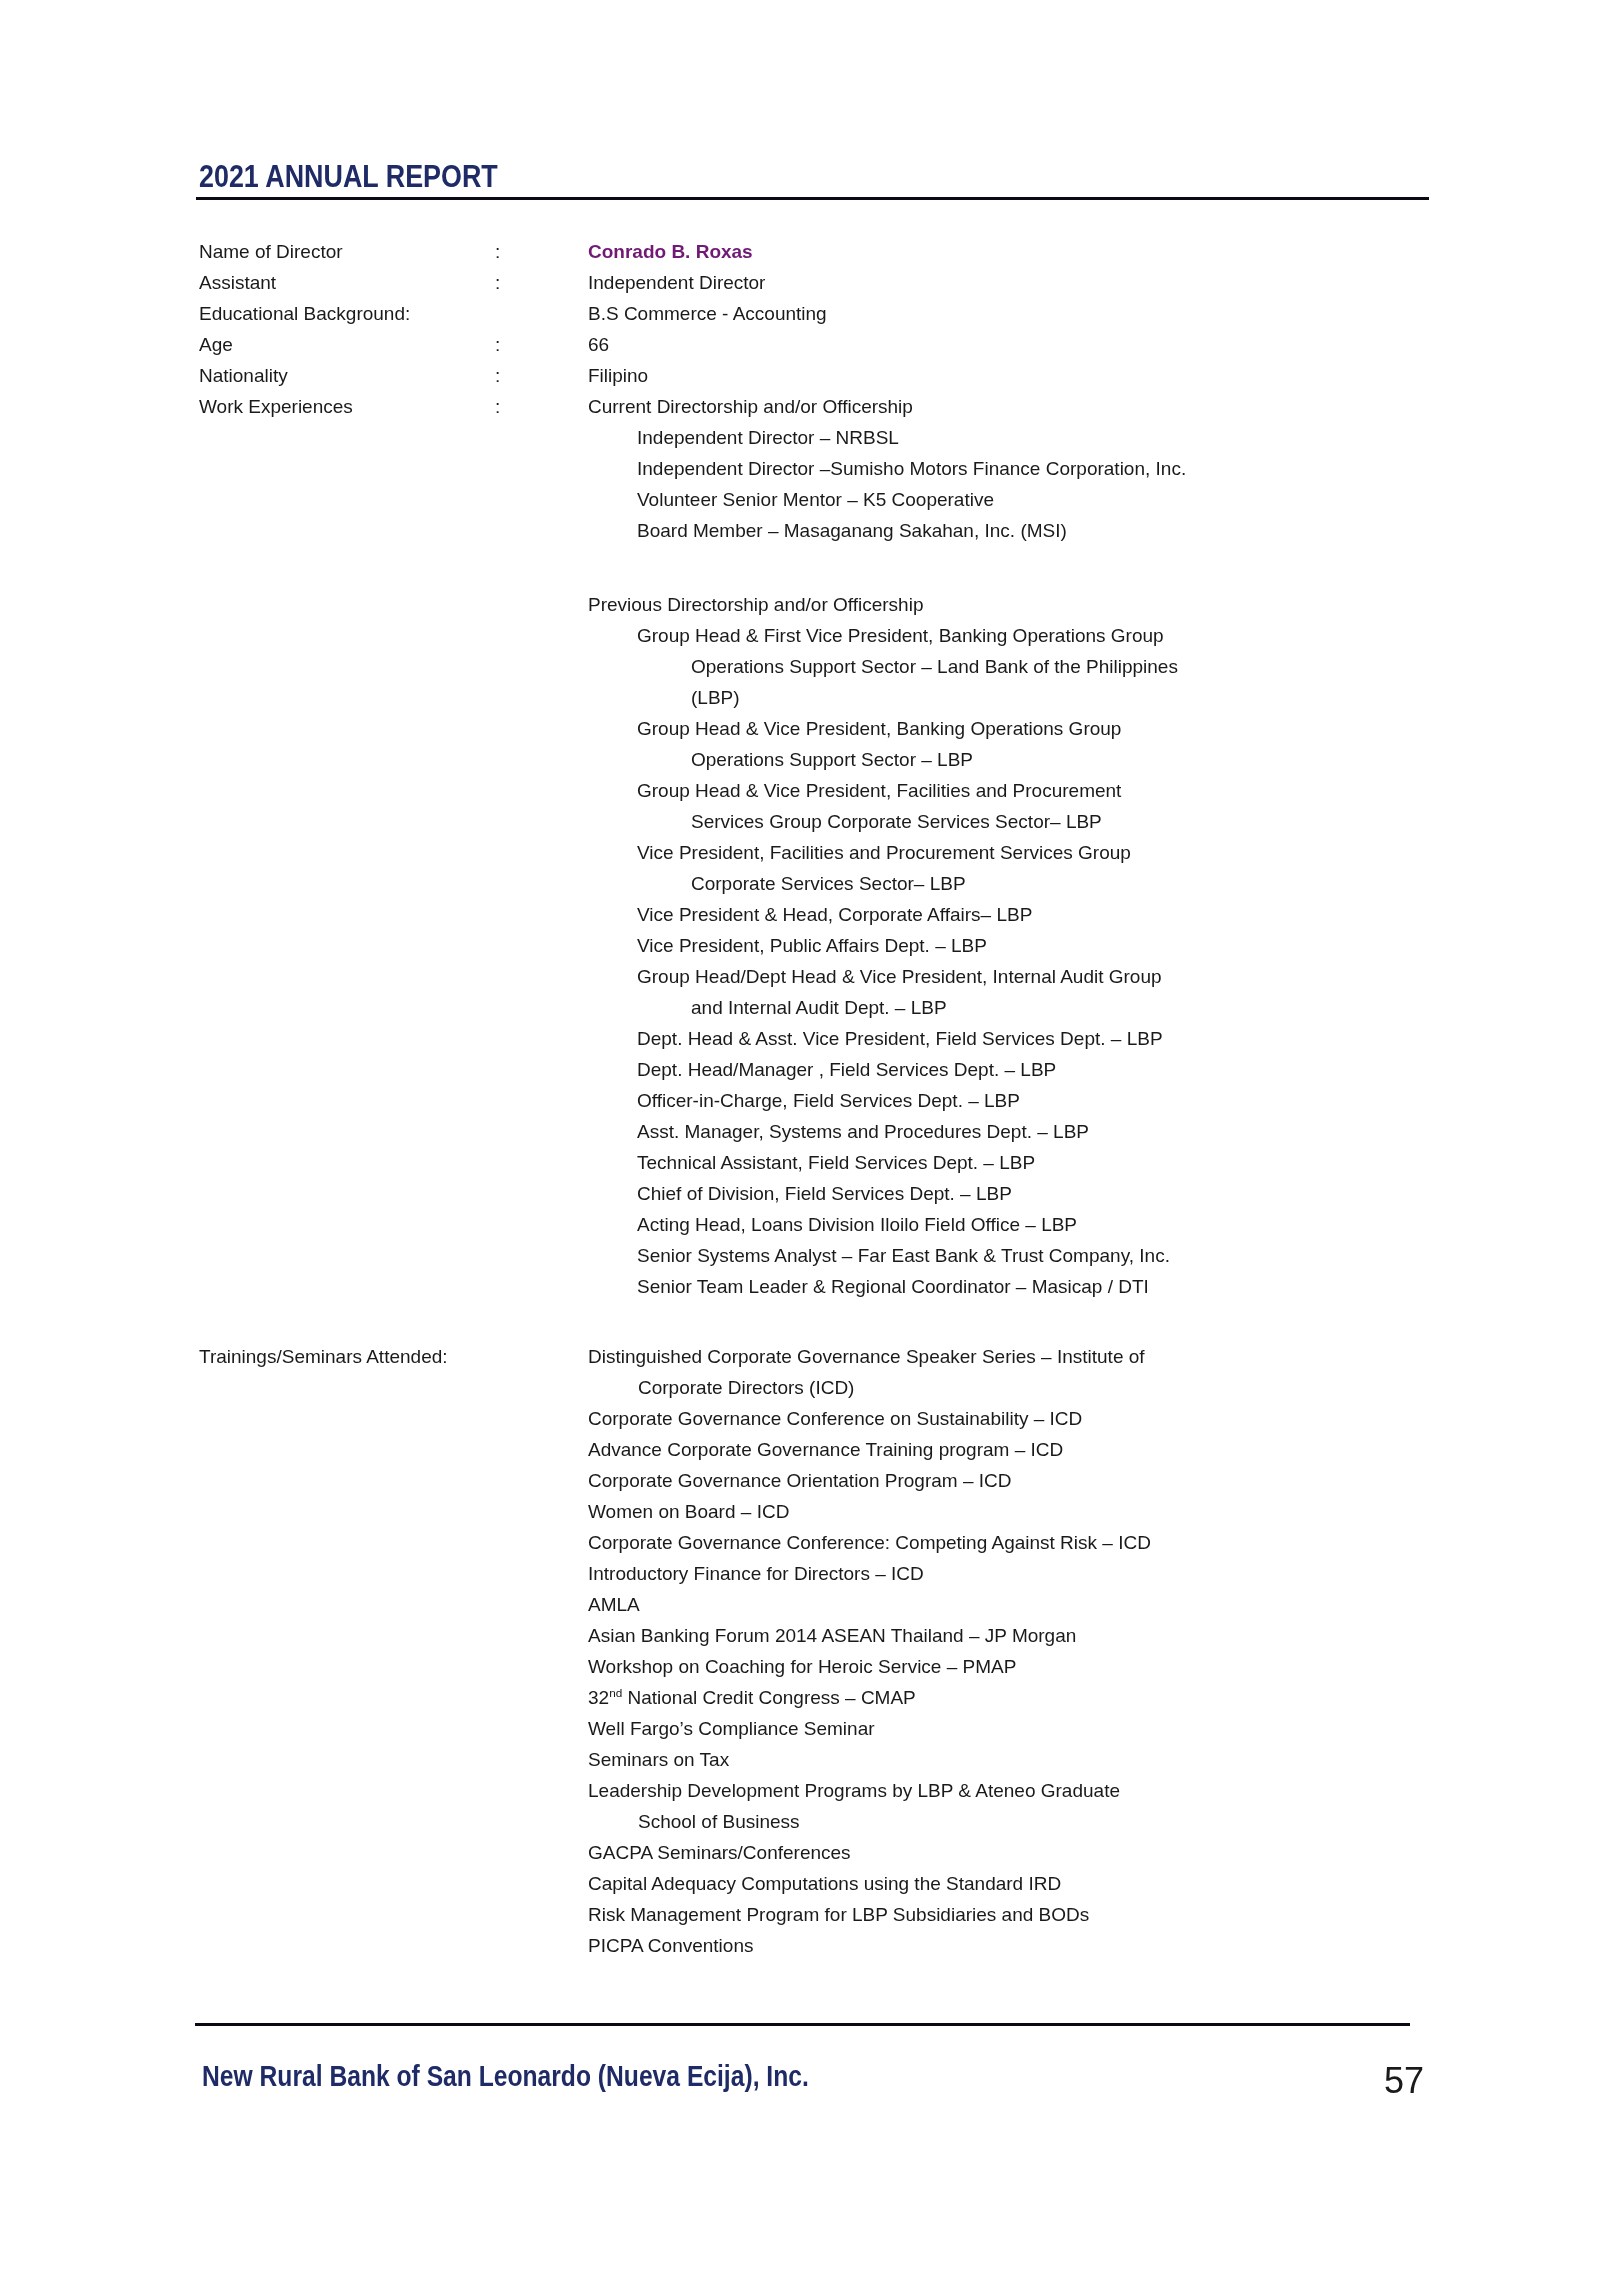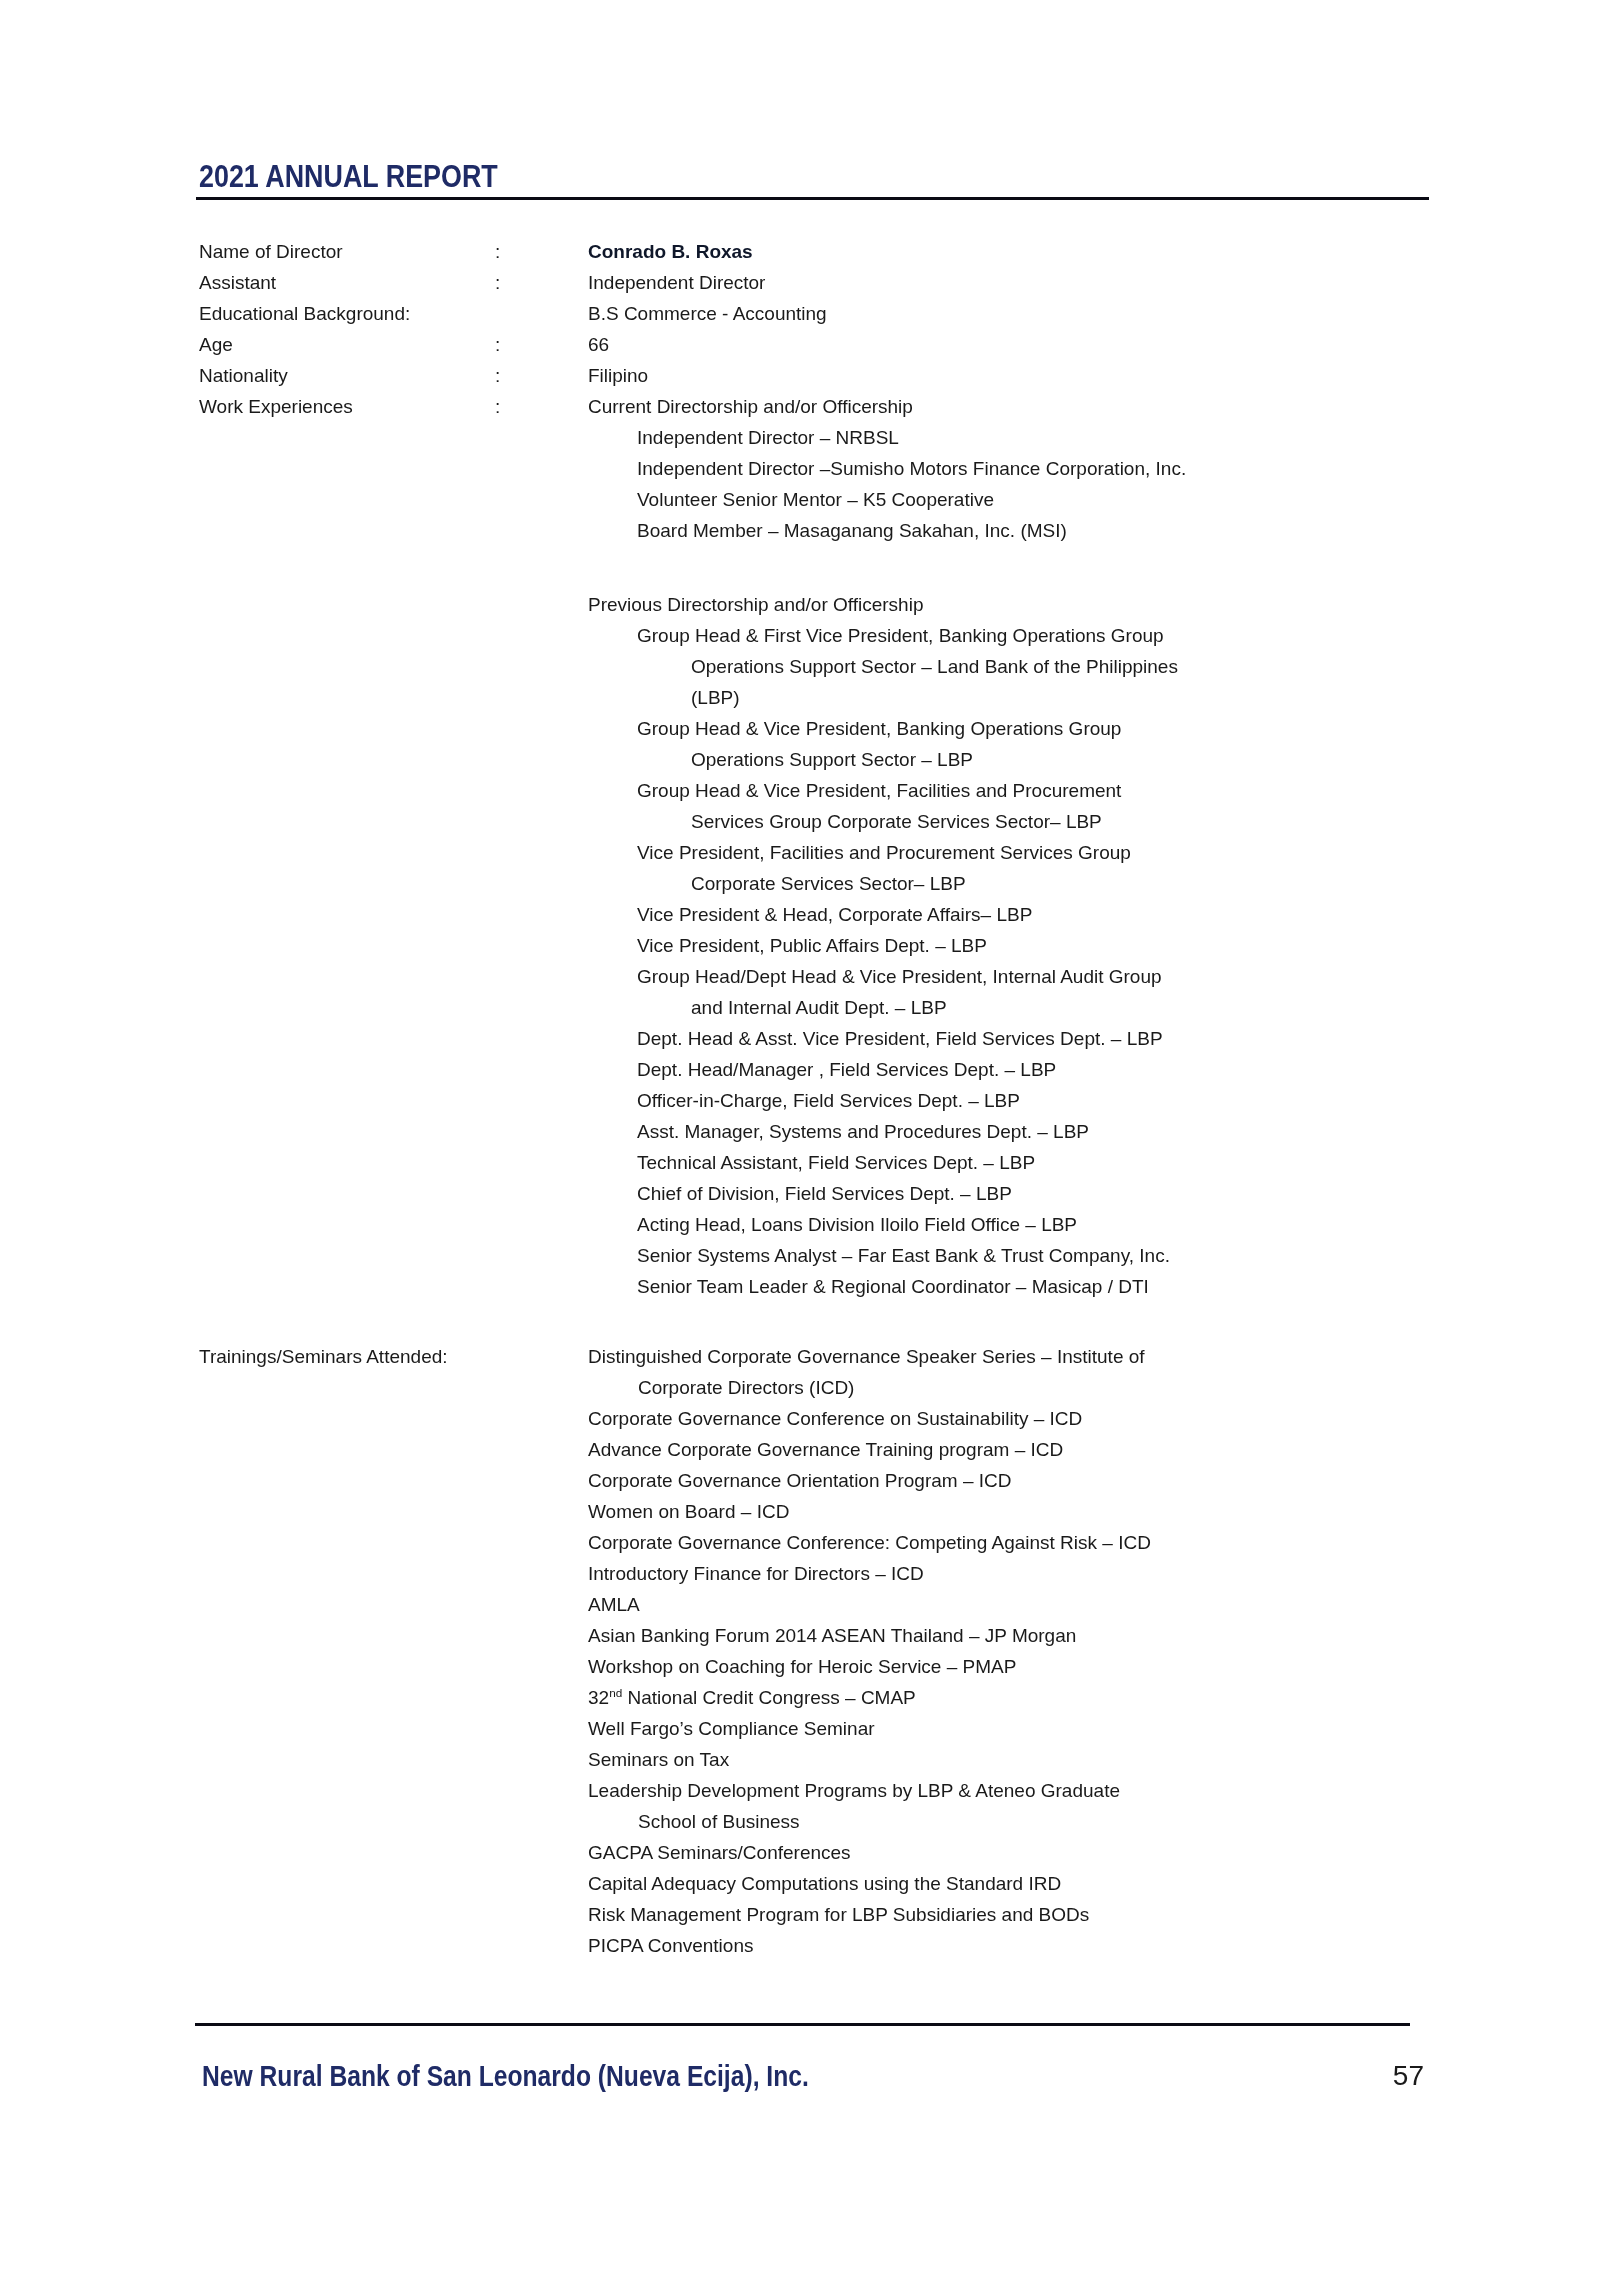--- a/index.html
+++ b/index.html
@@ -23,21 +23,21 @@
     position:absolute; left:196px; top:197px;
     width:1233px; height:2.9px; background:#0a0a14;
   }
 
   
   .content {
     position:absolute; left:199px; top:236px; width:1274px;
     font-size:19px; line-height:31px;
   }
   .info-row { display:grid; grid-template-columns:296px 93px auto; }
-  .info-row .val.bold { font-weight:bold; color:#0f172a; }
+  .info-row .val.bold { font-weight:bold; color:#701a75; }
   .cell { white-space:nowrap; }
 
   .item .line { white-space:nowrap; }
   .list-current .first, .list-previous .first { margin-left:438px; }
   .list-current .wrap,  .list-previous .wrap  { margin-left:492px; }
   .section-heading { margin-left:389px; white-space:nowrap; }
 
   .gap-a { height:43px; }
   .gap-b { height:39px; }
 
@@ -54,21 +54,21 @@
   }
   .footer-row {
     position:absolute; left:202px; top:2061px; width:1222px;
     display:flex; justify-content:space-between; align-items:flex-start;
   }
   .footer-bank {
     font-size:29px; font-weight:bold; color:#1f2b66;
     transform:scaleX(0.85); transform-origin:left center;
     white-space:nowrap; line-height:1.1;
   }
-  .footer-page { font-size:28px; color:#1a1a1a; line-height:1.1; }
+  .footer-page { font-size:36px; color:#1a1a1a; line-height:1.1; }
 </style>
 </head>
 <body>
 
 <div class="page">
 
   <div class="header-title">2021 ANNUAL REPORT</div>
   <div class="header-rule"></div>
 
   <div class="content">

